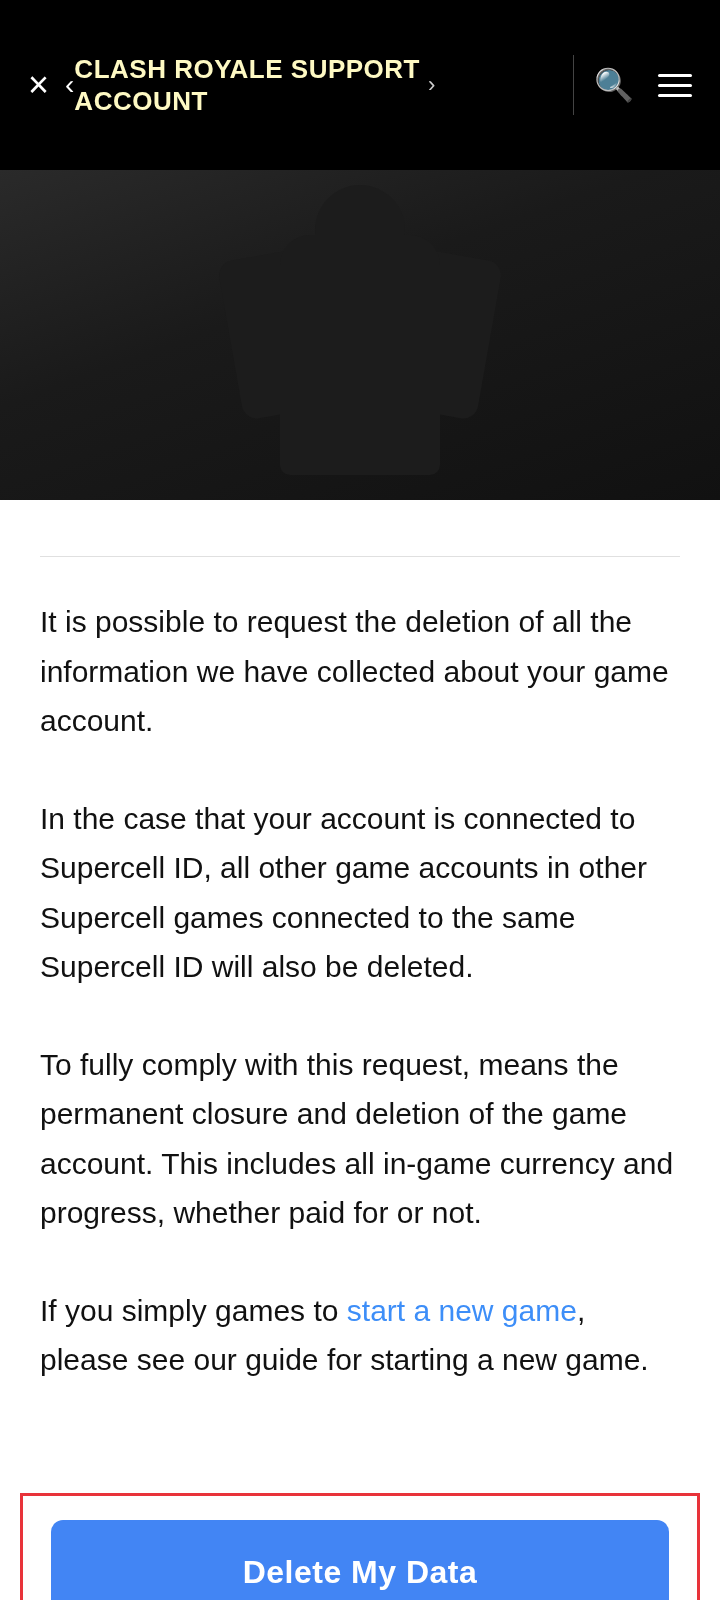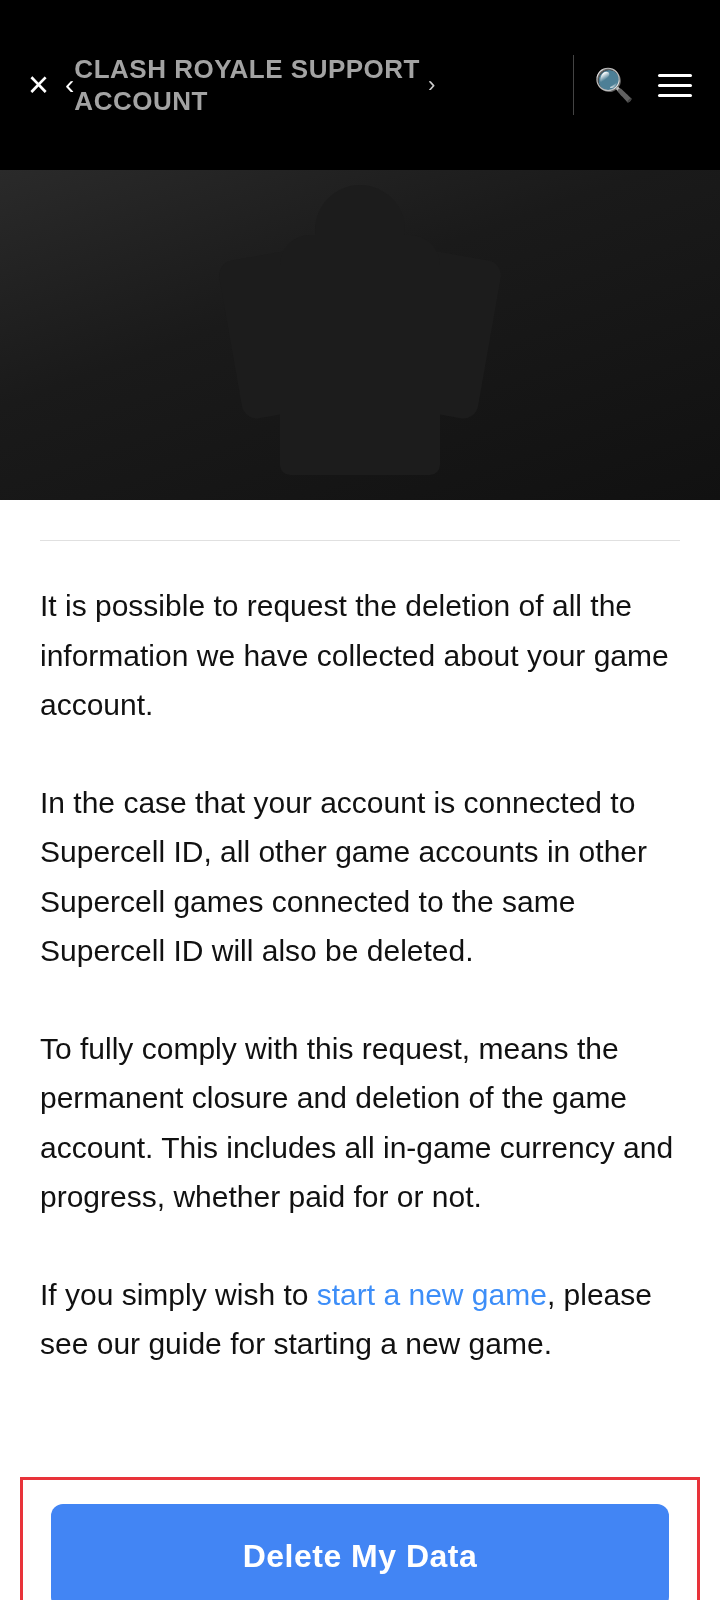--- a/index.html
+++ b/index.html
@@ -27,21 +27,21 @@
       z-index: 100;
     }
 
     .header-title-area {
       flex: 1;
       display: flex;
       align-items: center;
     }
 
     .header-title {
-      color: #a3a3a3;
+      color: #fef9c3;
       font-size: 26px;
       font-weight: 700;
       line-height: 1.25;
       letter-spacing: 0.5px;
       text-transform: uppercase;
     }
 
     .header-title-chevron {
       color: #ffffff;
       font-size: 22px;
@@ -123,21 +123,21 @@
     
     .section-divider {
       width: 100%;
       height: 1px;
       background: #e0e0e0;
       margin: 40px 0;
     }
 
     
     .content {
-      padding: 0 40px 60px 40px;
+      padding: 16px 40px 60px 40px;
     }
 
     .content-paragraph {
       font-size: 30px;
       line-height: 1.65;
       color: #111111;
       margin-bottom: 48px;
     }
 
     .link-text {
@@ -243,20 +243,20 @@
 
   <div class="section-divider"></div>
 
   <p class="content-paragraph">It is possible to request the deletion of all the information we have collected about your game account.</p>
 
   <p class="content-paragraph">In the case that your account is connected to Supercell ID, all other game accounts in other Supercell games connected to the same Supercell ID will also be deleted.</p>
 
   <p class="content-paragraph">To fully comply with this request, means the permanent closure and deletion of the game account. This includes all in-game currency and progress, whether paid for or not.</p>
 
   <p class="content-paragraph">
-    <span>If you simply wish to </span><a href="#" class="link-text">start a new game</a><span>, please see our guide for starting a new game.</span>
+    <span>If you simply games to </span><a href="#" class="link-text">start a new game</a><span>, please see our guide for starting a new game.</span>
   </p>
 
 </div>
 
 <div class="button-area">
   <button class="delete-button">Delete My Data</button>
 </div>
 
 </body></html>

